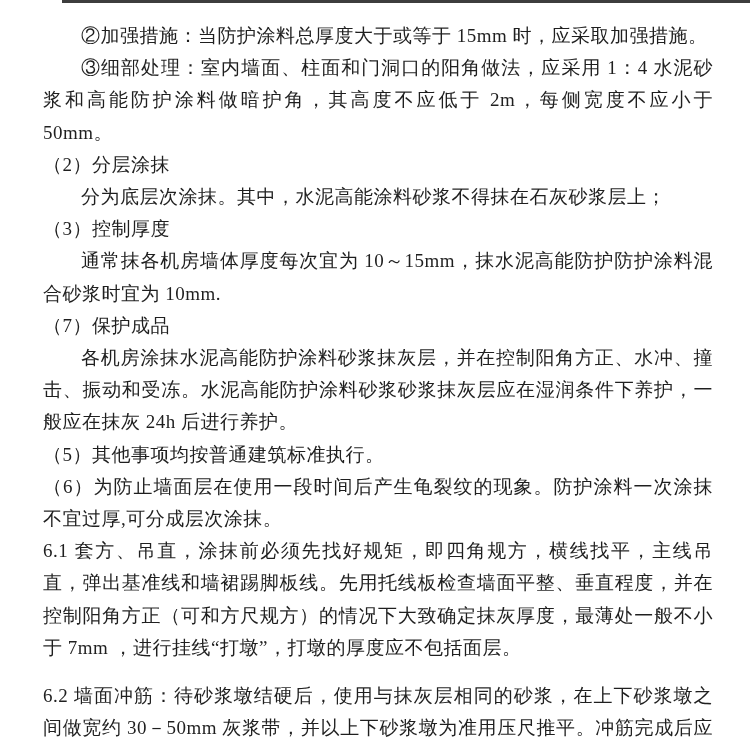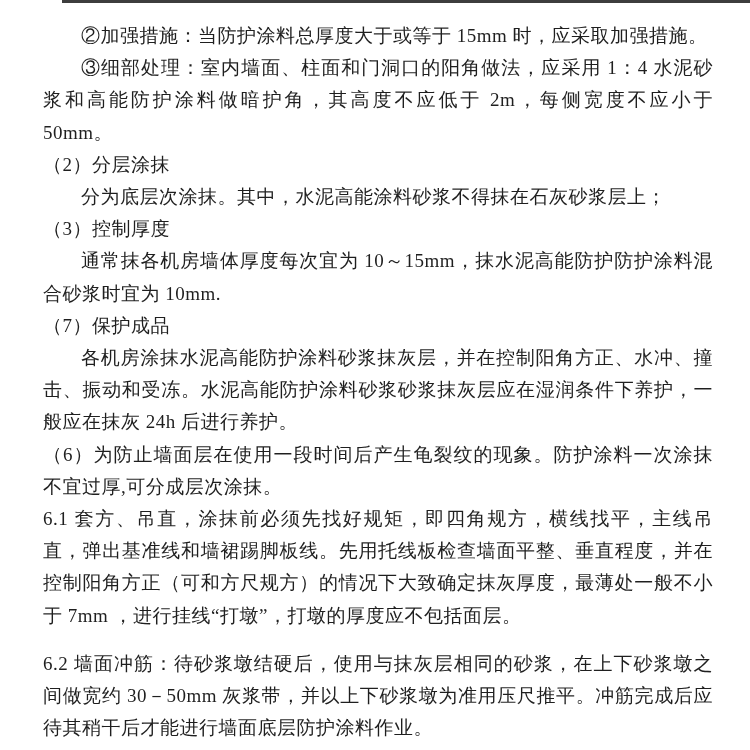--- a/index.html
+++ b/index.html
@@ -51,18 +51,19 @@
   <div class="top-rule"></div>
   <div class="content">
     <p class="indent">②加强措施：当防护涂料总厚度大于或等于 15mm 时，应采取加强措施。</p>
     <p class="indent">③细部处理：室内墙面、柱面和门洞口的阳角做法，应采用 1：4 水泥砂浆和高能防护涂料做暗护角，其高度不应低于 2m，每侧宽度不应小于 50mm。</p>
     <p>（2）分层涂抹</p>
     <p class="indent">分为底层次涂抹。其中，水泥高能涂料砂浆不得抹在石灰砂浆层上；</p>
     <p>（3）控制厚度</p>
     <p class="indent">通常抹各机房墙体厚度每次宜为 10～15mm，抹水泥高能防护防护涂料混合砂浆时宜为 10mm.</p>
     <p>（7）保护成品</p>
     <p class="indent">各机房涂抹水泥高能防护涂料砂浆抹灰层，并在控制阳角方正、水冲、撞击、振动和受冻。水泥高能防护涂料砂浆砂浆抹灰层应在湿润条件下养护，一般应在抹灰 24h 后进行养护。</p>
+    <p>（5）其他事项均按普通建筑标准执行。</p>
     <p>（6）为防止墙面层在使用一段时间后产生龟裂纹的现象。防护涂料一次涂抹不宜过厚,可分成层次涂抹。</p>
     <p>6.1 套方、吊直，涂抹前必须先找好规矩，即四角规方，横线找平，主线吊直，弹出基准线和墙裙踢脚板线。先用托线板检查墙面平整、垂直程度，并在控制阳角方正（可和方尺规方）的情况下大致确定抹灰厚度，最薄处一般不小于 7mm ，进行挂线“打墩”，打墩的厚度应不包括面层。</p>
     <p class="gap-before">6.2 墙面冲筋：待砂浆墩结硬后，使用与抹灰层相同的砂浆，在上下砂浆墩之间做宽约 30－50mm 灰浆带，并以上下砂浆墩为准用压尺推平。冲筋完成后应待其稍干后才能进行墙面底层防护涂料作业。</p>
 
   </div>
 </div>
 
 </body></html>

